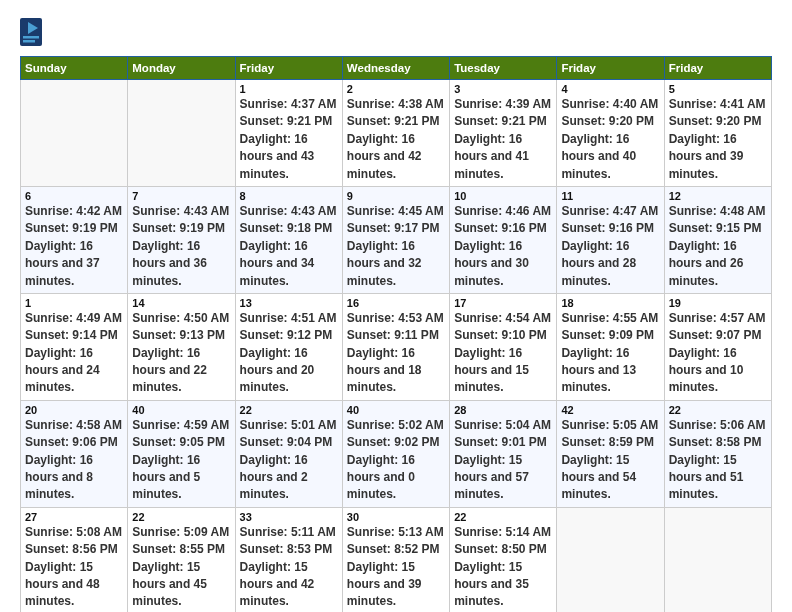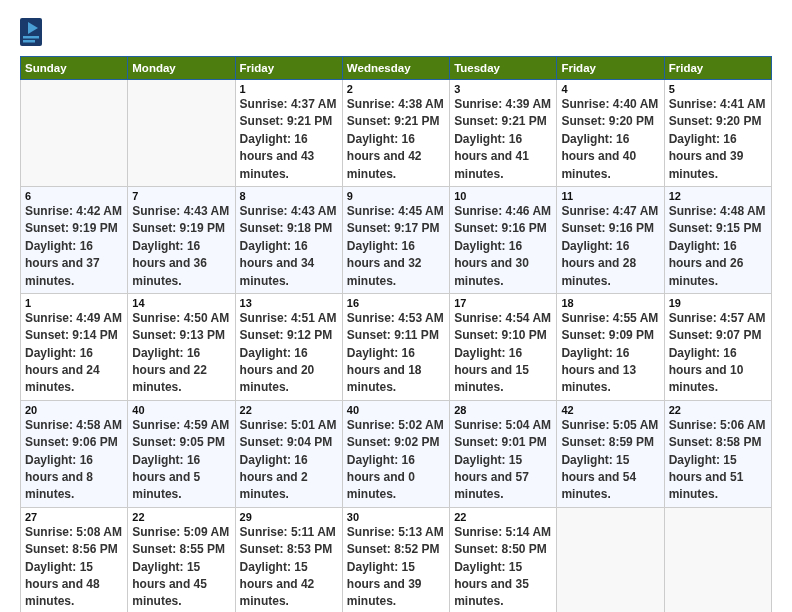--- a/index.html
+++ b/index.html
@@ -256,21 +256,21 @@
         <tr>
           <td>
             <span class="day-number">27</span>
             <div class="day-info">Sunrise: 5:08 AM<br>Sunset: 8:56 PM<br>Daylight: 15 hours and 48 minutes.</div>
           </td>
           <td>
             <span class="day-number">22</span>
             <div class="day-info">Sunrise: 5:09 AM<br>Sunset: 8:55 PM<br>Daylight: 15 hours and 45 minutes.</div>
           </td>
           <td>
-            <span class="day-number">29</span>
+            <span class="day-number">33</span>
             <div class="day-info">Sunrise: 5:11 AM<br>Sunset: 8:53 PM<br>Daylight: 15 hours and 42 minutes.</div>
           </td>
           <td>
             <span class="day-number">30</span>
             <div class="day-info">Sunrise: 5:13 AM<br>Sunset: 8:52 PM<br>Daylight: 15 hours and 39 minutes.</div>
           </td>
           <td>
             <span class="day-number">22</span>
             <div class="day-info">Sunrise: 5:14 AM<br>Sunset: 8:50 PM<br>Daylight: 15 hours and 35 minutes.</div>
           </td>

